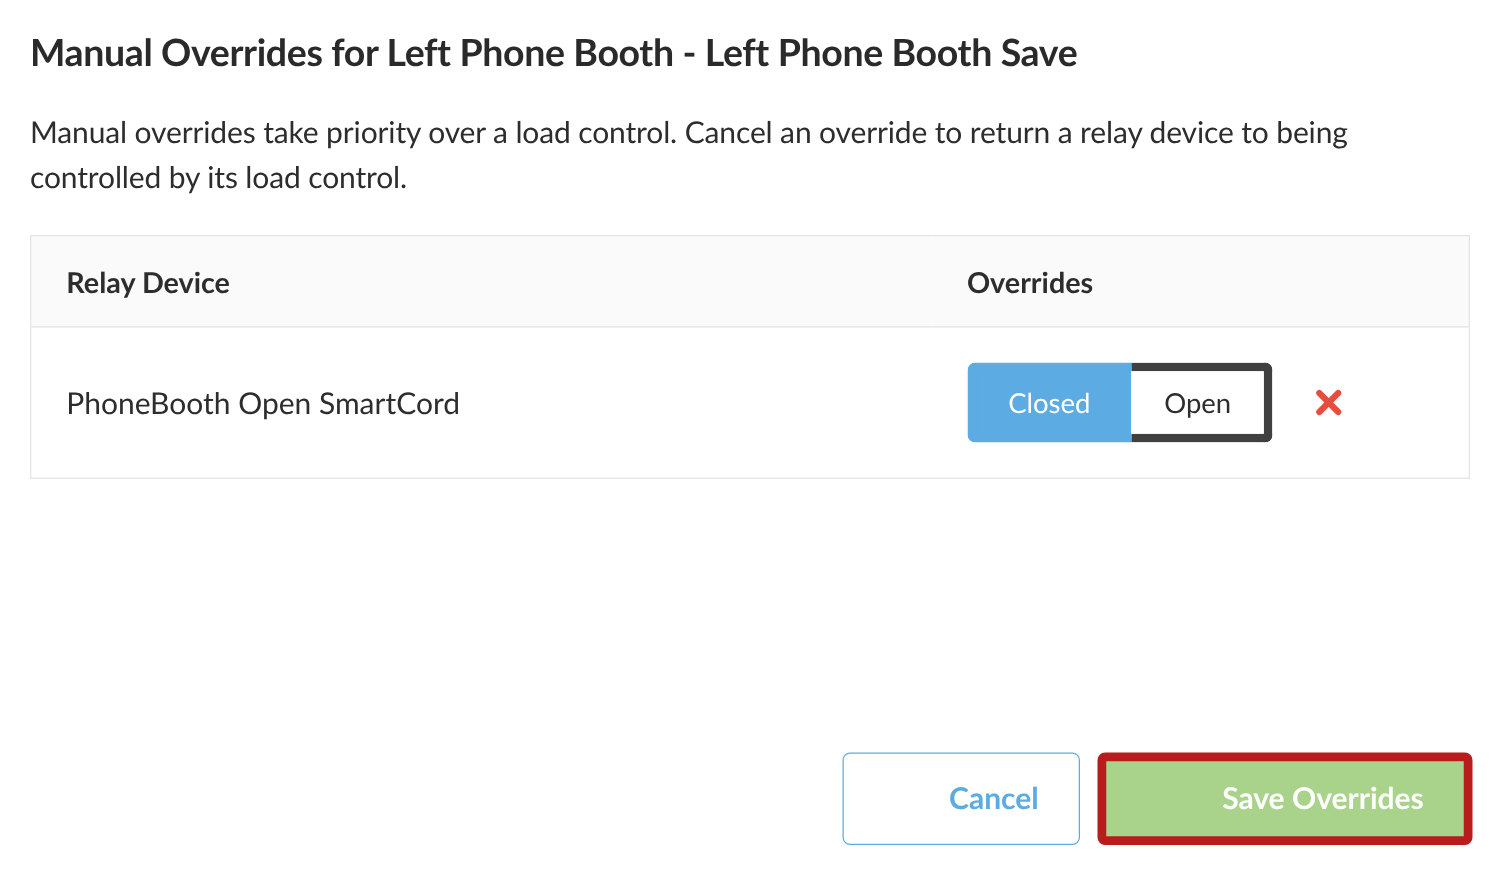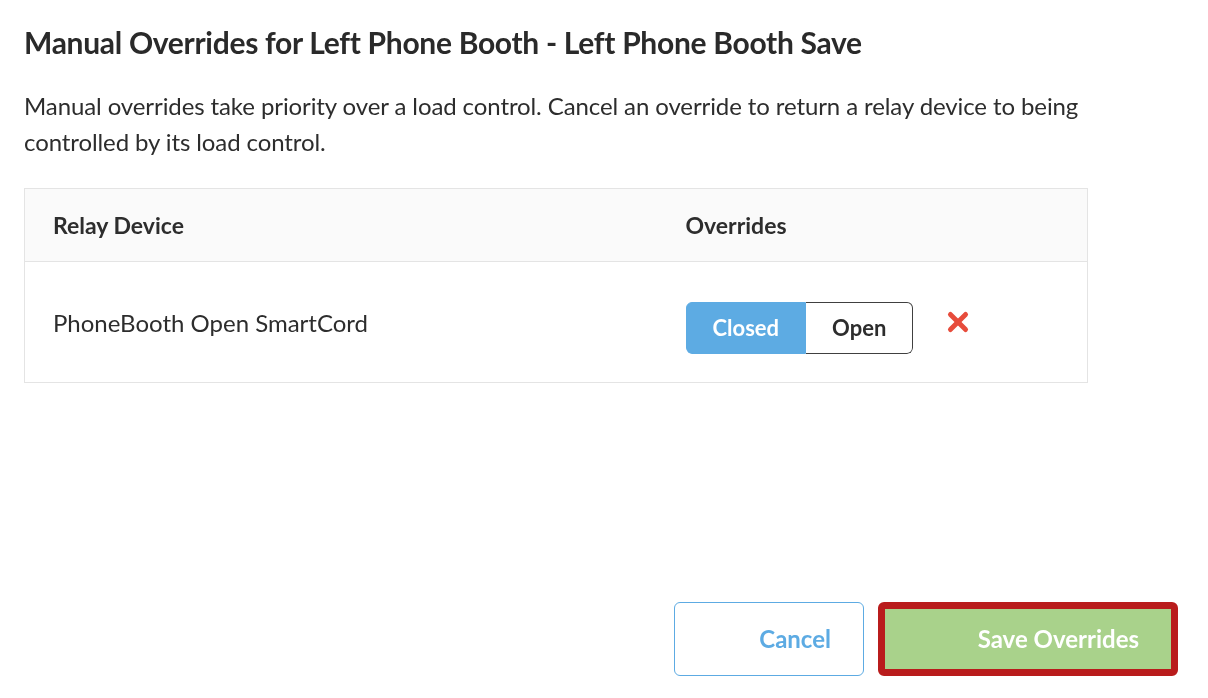--- a/index.html
+++ b/index.html
@@ -26,21 +26,21 @@
     .dialog-description {
       font-size: 24px;
       font-weight: 400;
       color: #2d2d2d;
       line-height: 1.5;
       margin-bottom: 28px;
       max-width: 1120px;
       letter-spacing: -0.1px;
     }
     .overrides-table {
-      width: 1064px;
+      width: 1152px;
       border: 1px solid #e4e4e4;
       border-collapse: collapse;
     }
     .overrides-table thead tr {
       background: #fafafa;
     }
     .overrides-table th {
       text-align: left;
       font-size: 23px;
       font-weight: 700;
@@ -63,29 +63,28 @@
       align-items: center;
       gap: 30px;
     }
     .toggle-group {
       display: inline-flex;
       border-radius: 6px;
       overflow: hidden;
     }
     .toggle-btn {
       font-size: 22px;
-      font-weight: 700;
+      font-weight: 400;
       padding: 14px 26px;
-      border: 1px solid #404040;
+      border: 7px solid #404040;
       background: #fff;
       color: #2d2d2d;
       cursor: pointer;
       line-height: 1;
       font-family: inherit;
-      margin-top: 12px;
     }
     .toggle-btn.active {
       background: #5dabe3;
       border-color: #5dabe3;
       color: #fff;
     }
     .toggle-btn.left {
       border-top-left-radius: 6px;
       border-bottom-left-radius: 6px;
     }

